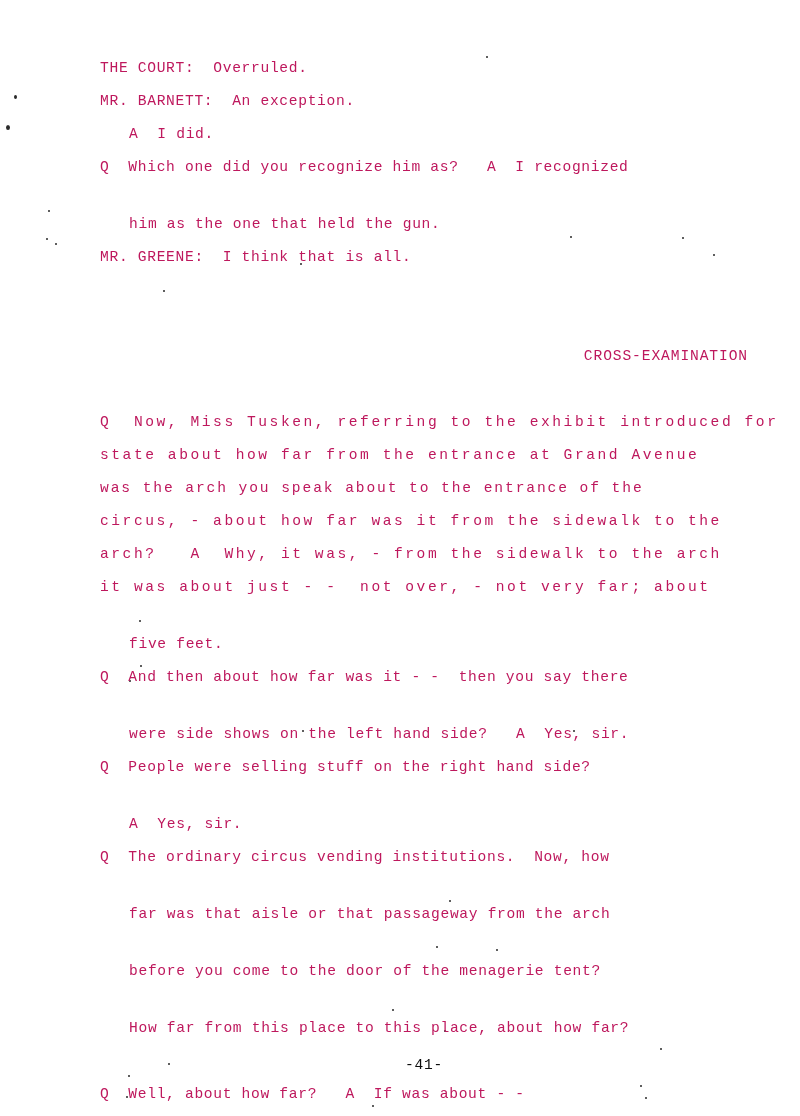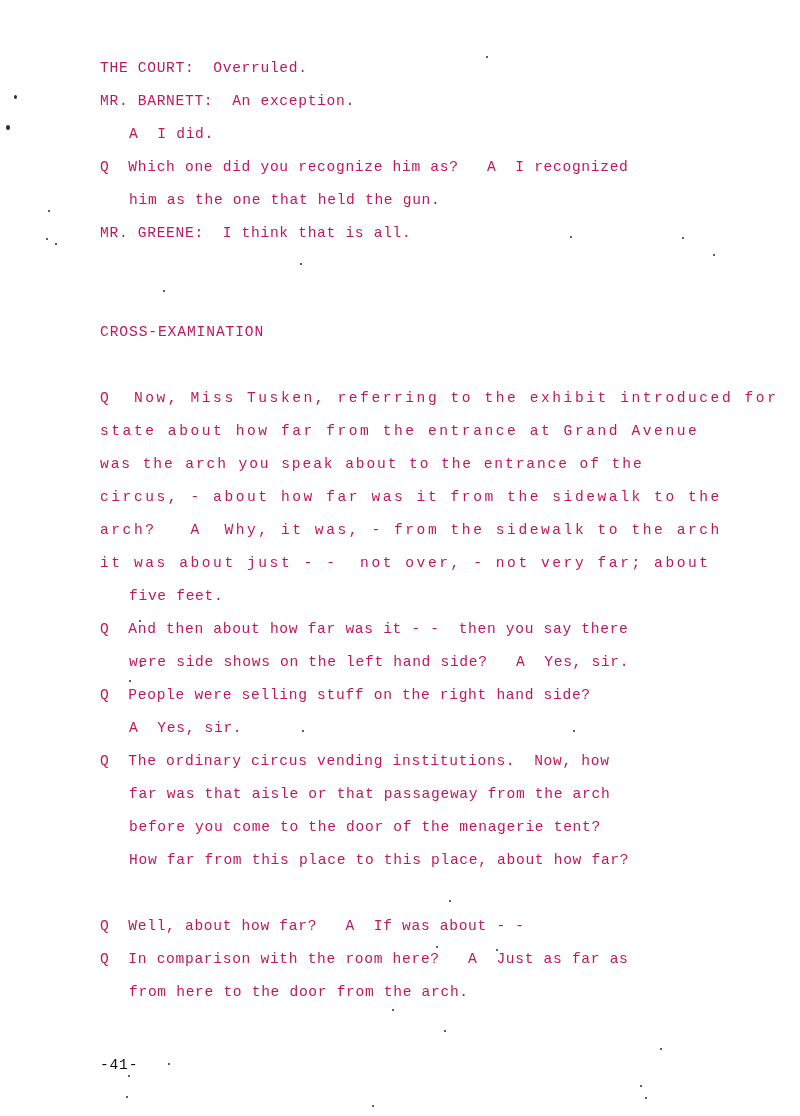--- a/index.html
+++ b/index.html
@@ -44,27 +44,27 @@
     letter-spacing: 0.68px;
     white-space: pre;
     color: #be185d;
   }
 
   
   .line.flush { padding-left: 0px; }
 
   
   .line.q     { padding-left: 0px; }
-  .line.cont  { padding-left: 29px; }   
+  .line.cont  { padding-left: 29px; margin-top: 24px; }   
   .line.ind   { padding-left: 29px; }
 
   
   .line.center {
     padding-left: 0;
-    text-align: left;
+    text-align: right;
     width: 648px;
   }
   .line.blank { height: 33px; }
 
   .line.heading {
     letter-spacing: 0.9px;
   }
 
   
   .line.stretch {
@@ -72,20 +72,21 @@
   }
   .line.stretch2 {
     letter-spacing: 1.9px;
   }
 
   #folio {
     position: absolute;
     left: 100px;
     top: 1057px;
     width: 648px;
+    text-align: center;
     font-size: 14.6px;
     letter-spacing: 0.8px;
     color: #0d0d0d;
   }
 </style>
 </head>
 <body>
 
 <div id="page">
 

